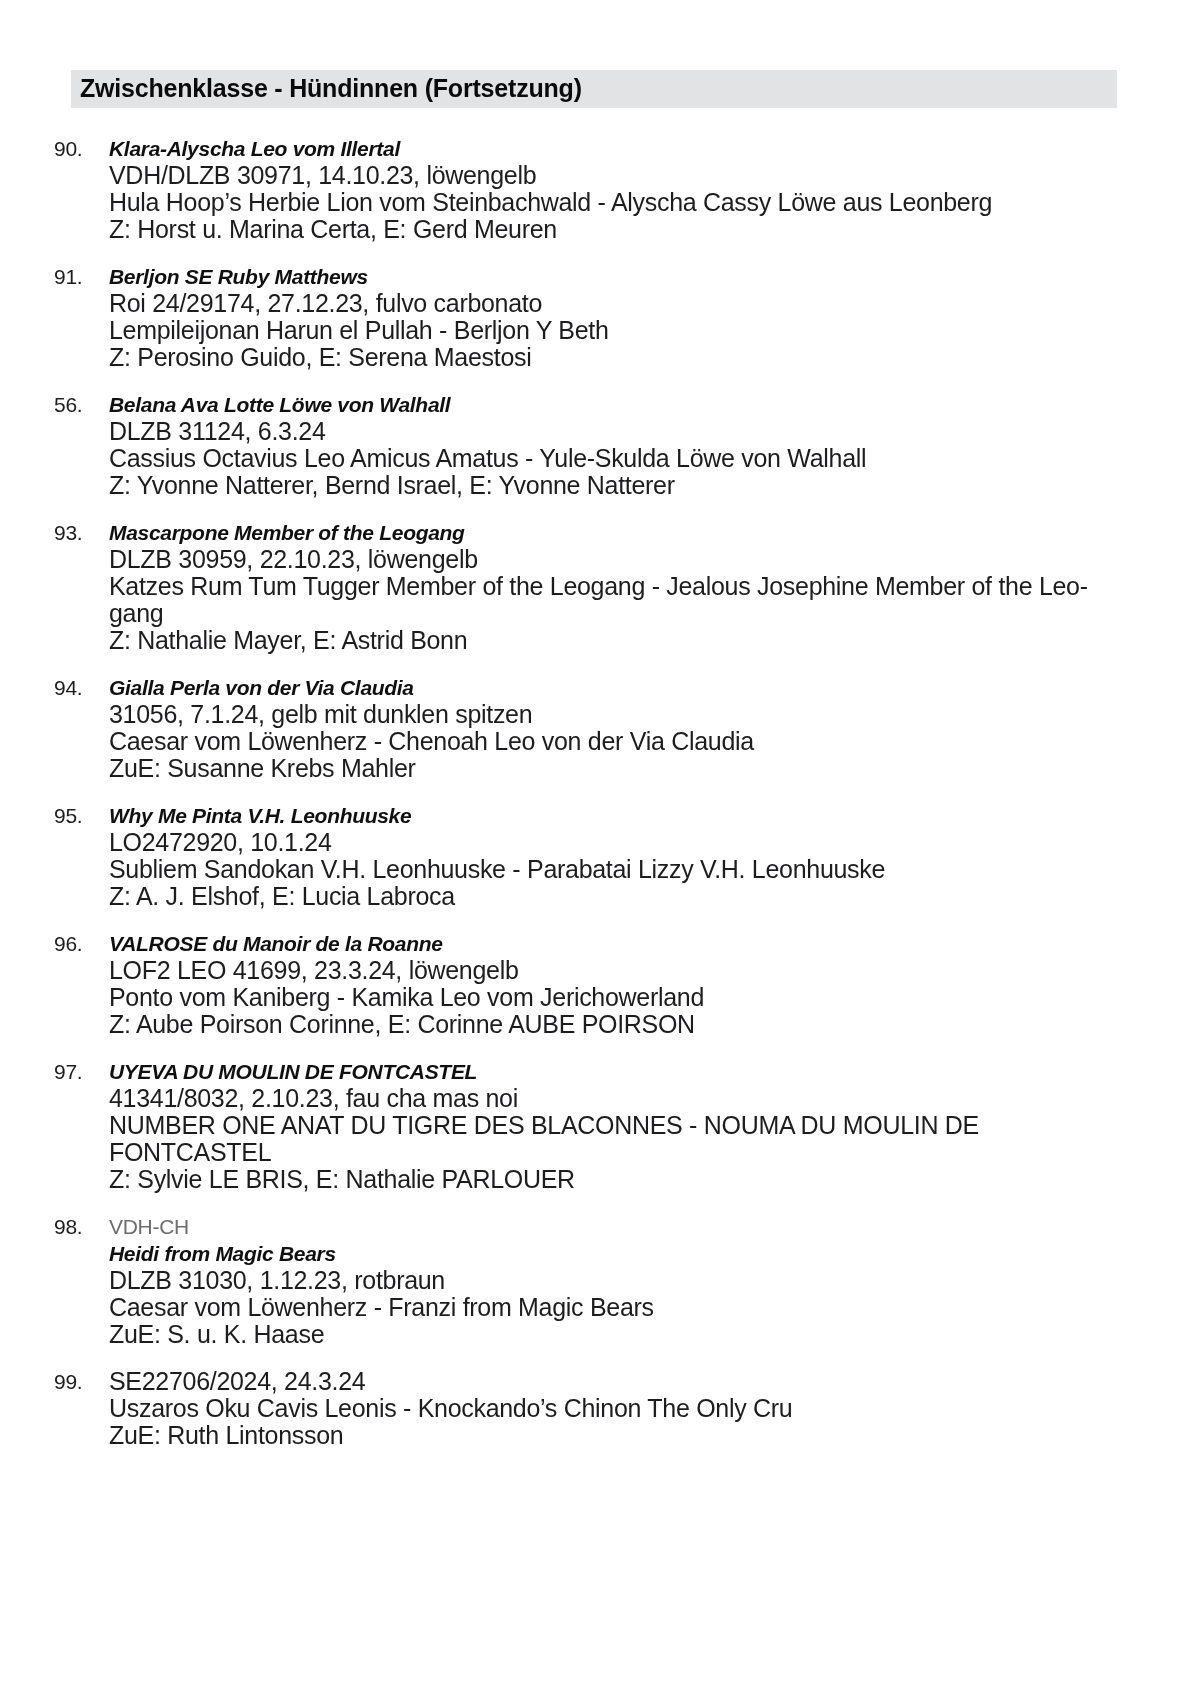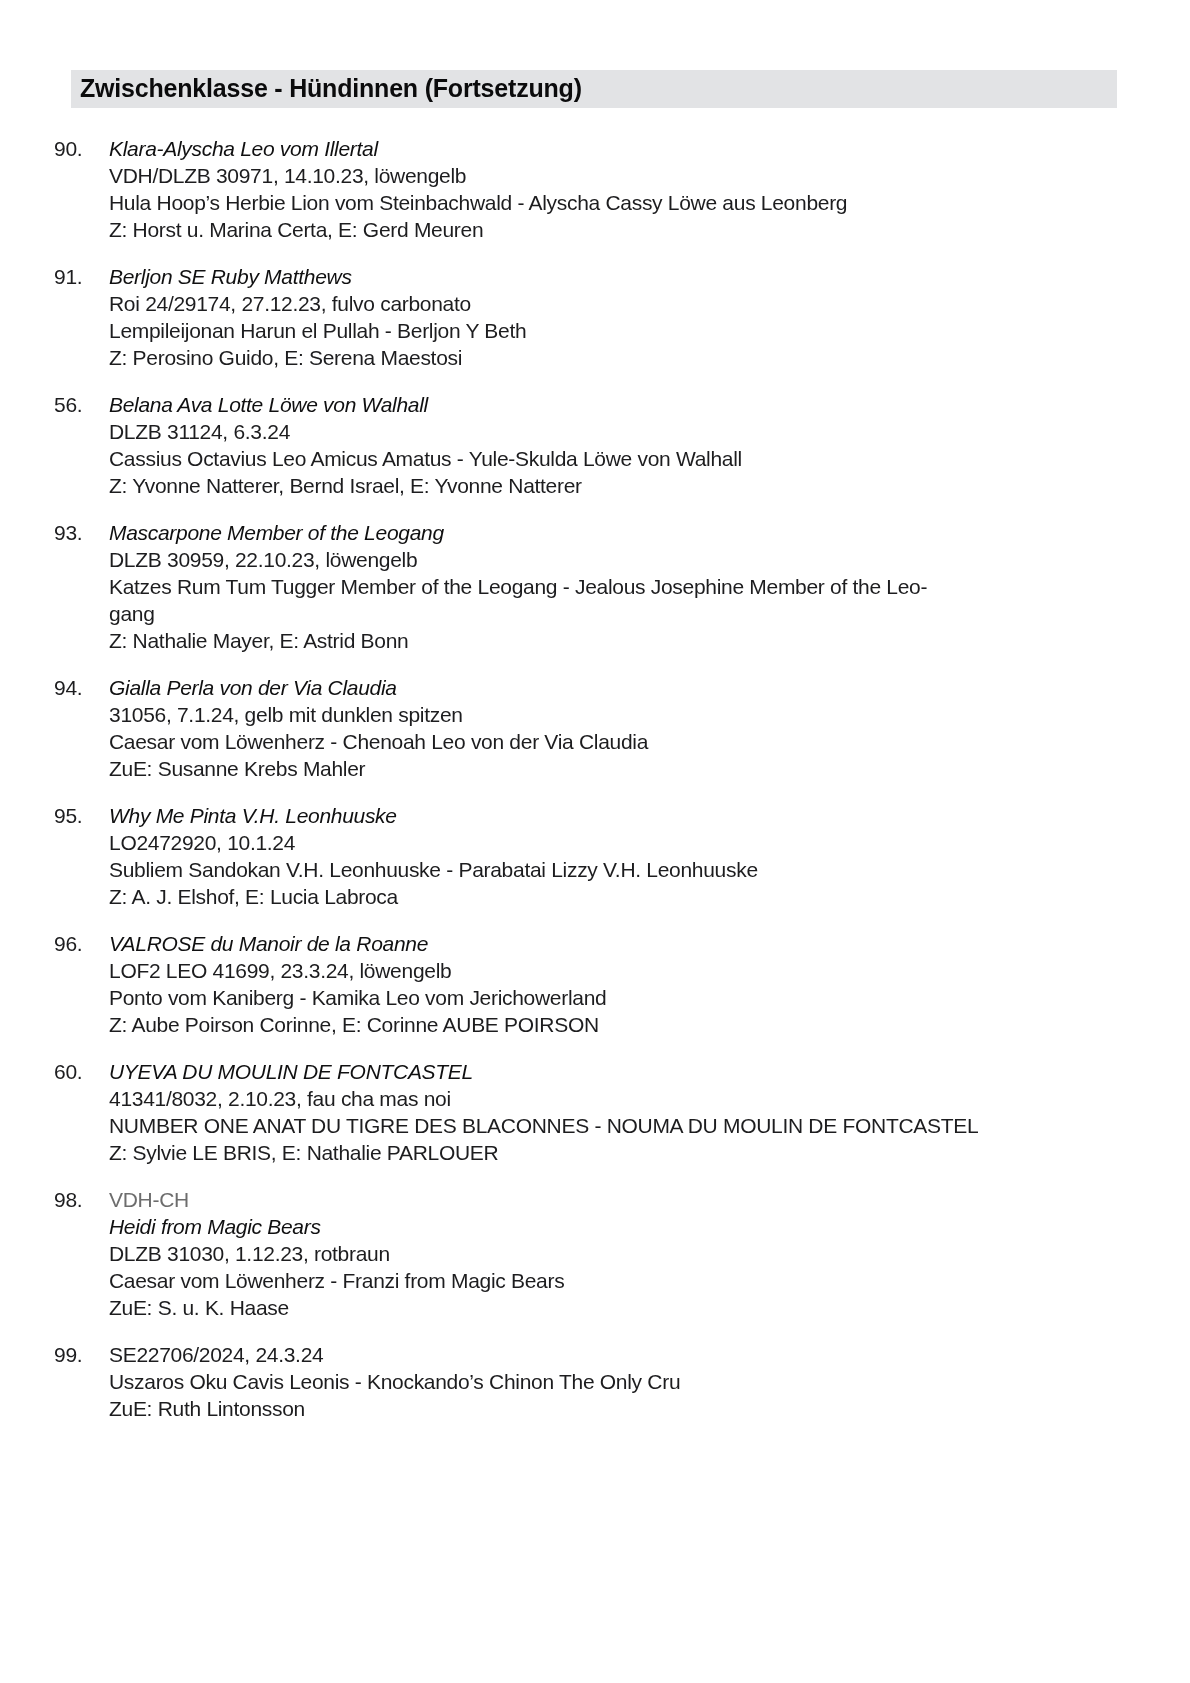--- a/index.html
+++ b/index.html
@@ -51,27 +51,27 @@
   }
   .entry-pretitle {
     font-size: 21px;
     line-height: 27px;
     letter-spacing: -0.3px;
     color: var(--pretitle-gray, #6d6d6d);
   }
   .entry-title {
     font-size: 21px;
     line-height: 27px;
-    font-weight: normal;
+    font-weight: bold;
     font-style: italic;
     letter-spacing: -0.3px;
     color: #101011;
   }
   .entry-line {
-    font-size: 21px;
+    font-size: 25px;
     line-height: 27px;
     letter-spacing: -0.3px;
     color: var(--body-text, #1d1d1f);
   }
 </style>
 </head>
 <body>
 
 <div class="page" style="--header-bg: #e2e3e5; --body-text: #1d1d1f; --pretitle-gray: #6d6d6d;">
 
@@ -152,21 +152,21 @@
       <div class="entry-body">
 
         <div class="entry-title">VALROSE du Manoir de la Roanne</div>
       <div class="entry-line">LOF2 LEO 41699, 23.3.24, löwengelb</div>
           <div class="entry-line">Ponto vom Kaniberg - Kamika Leo vom Jerichowerland</div>
           <div class="entry-line">Z: Aube Poirson Corinne, E: Corinne AUBE POIRSON</div>
         </div>
     </div>
 
     <div class="entry">
-      <div class="entry-number">60.</div>
+      <div class="entry-number">97.</div>
       <div class="entry-body">
 
         <div class="entry-title">UYEVA DU MOULIN DE FONTCASTEL</div>
       <div class="entry-line">41341/8032, 2.10.23, fau cha mas noi</div>
           <div class="entry-line">NUMBER ONE ANAT DU TIGRE DES BLACONNES - NOUMA DU MOULIN DE FONTCASTEL</div>
           <div class="entry-line">Z: Sylvie LE BRIS, E: Nathalie PARLOUER</div>
         </div>
     </div>
 
     <div class="entry">

